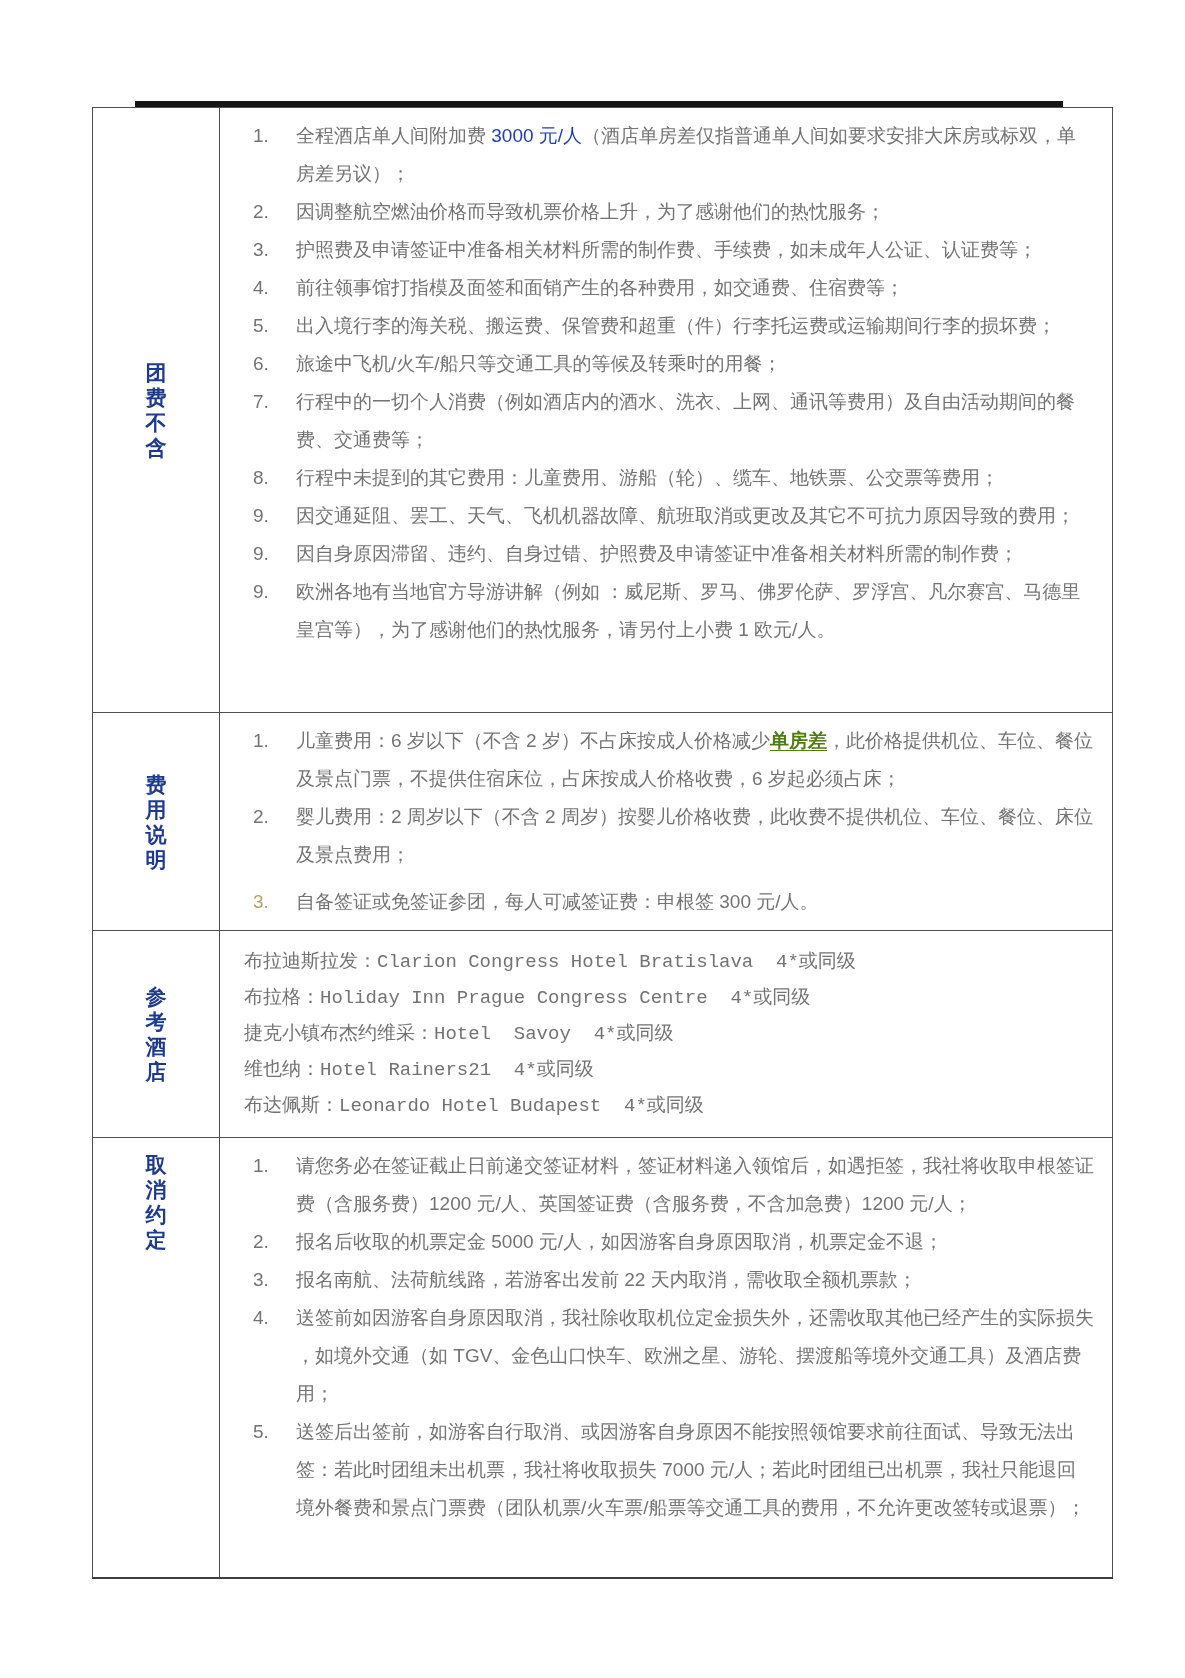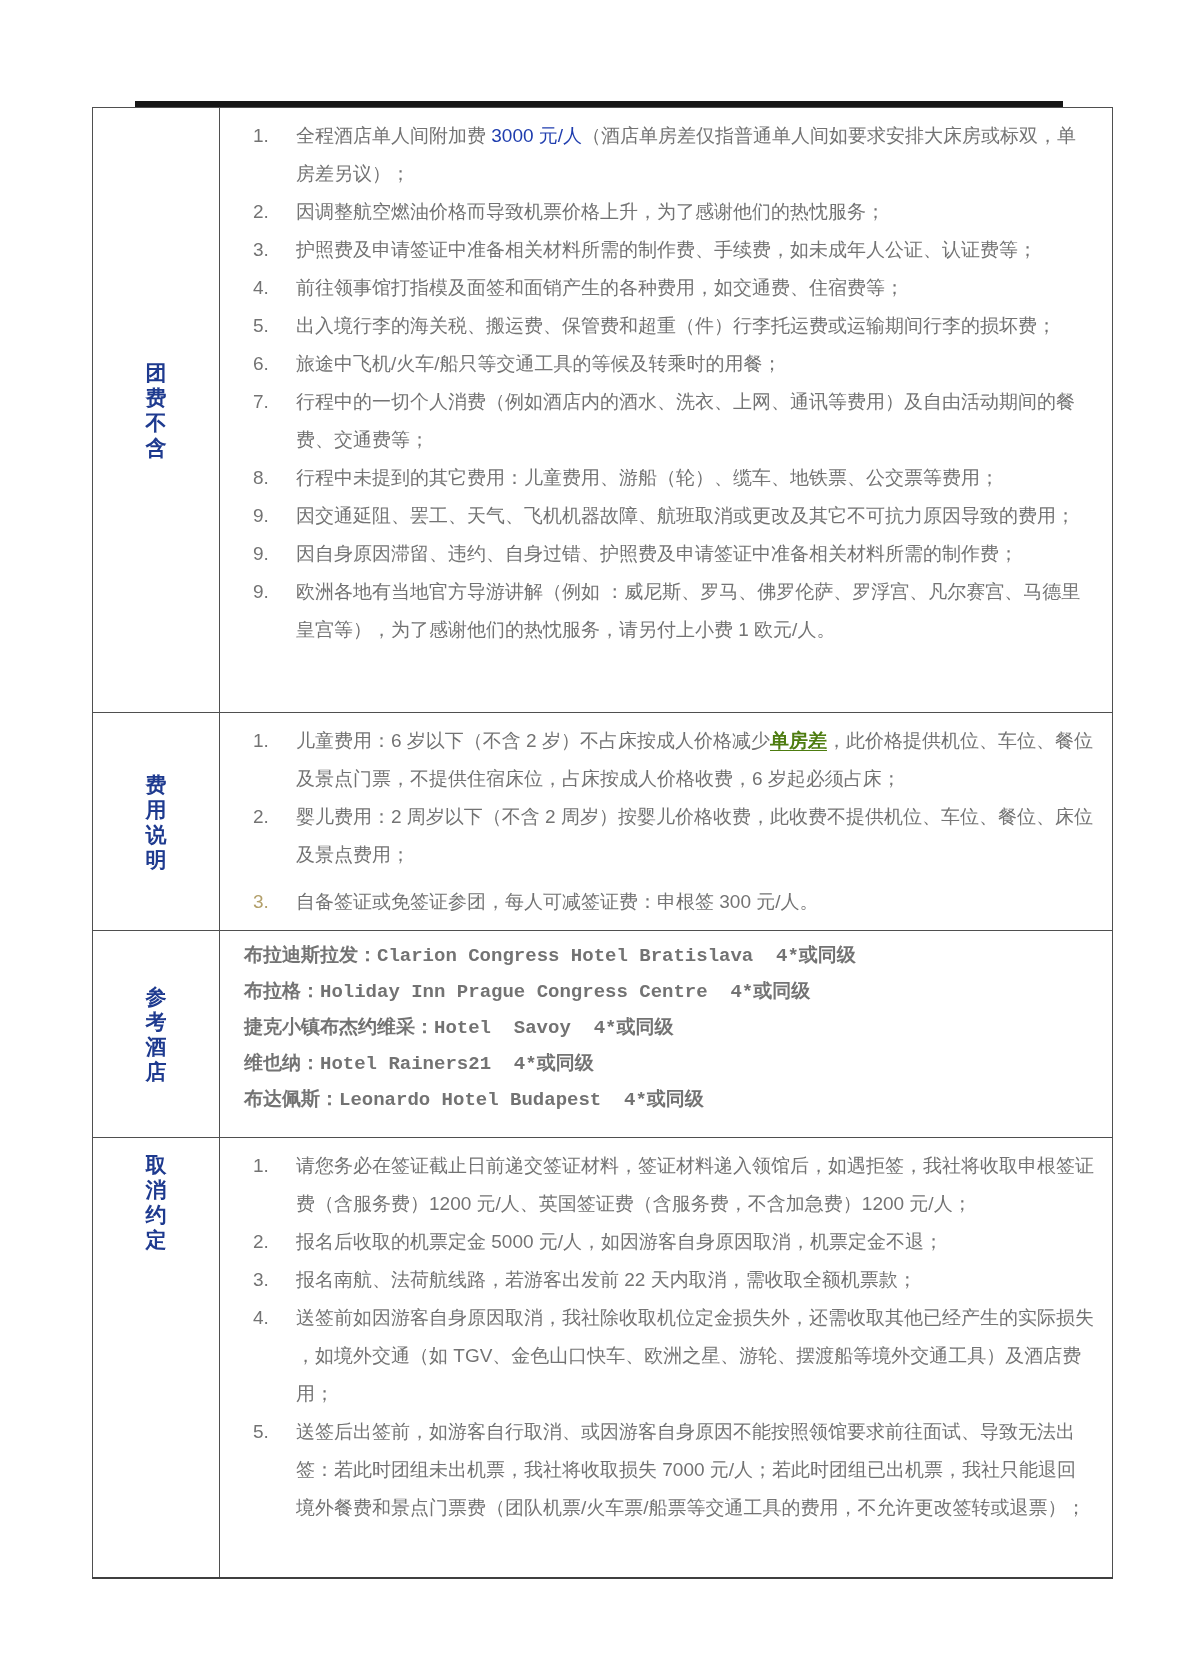--- a/index.html
+++ b/index.html
@@ -36,21 +36,21 @@
   .item { display:flex; line-height:38px; }
   .item .num { flex:none; width:43px; }
   .item .num.num-gold { color:#b3a06b; }
   .item .txt { flex:1; white-space:pre-wrap; word-break:break-all; }
   .item.gap-before { margin-top:9px; }
   .seg-blue { color:#1f3dae; }
   .seg-blue-underline {
     color:#4d7c0f; font-weight:bold;
     text-decoration:underline; text-underline-offset:3px;
   }
-  .hotels { padding-top:7px; padding-left:24px;font-weight:bold; }
+  .hotels { padding-top:13px; padding-left:24px; }
   .hline {
     line-height:36px; white-space:pre;
     font-family:"Liberation Mono", monospace; font-size:19px; color:#737373;
   }
   tr.row-0 { height:605px; }
   tr.row-1 { height:218px; }
   tr.row-2 { height:207px; }
   tr.row-3 { height:440px; }
 </style>
 </head>

